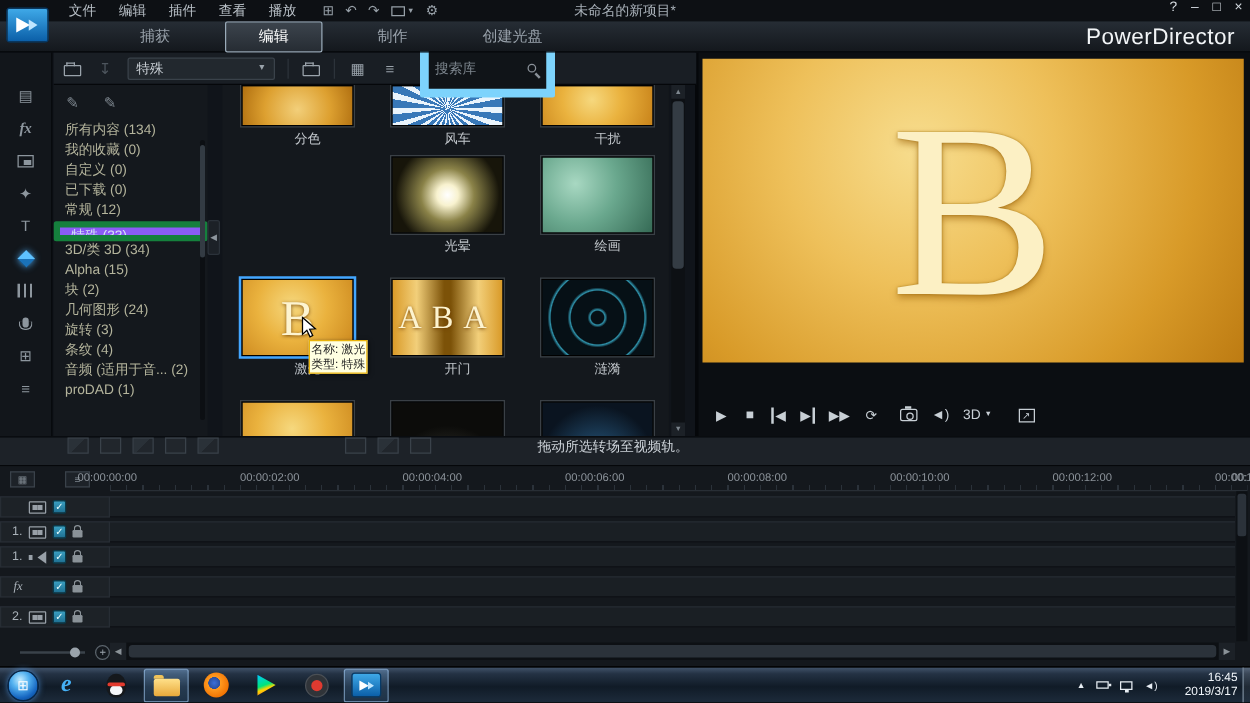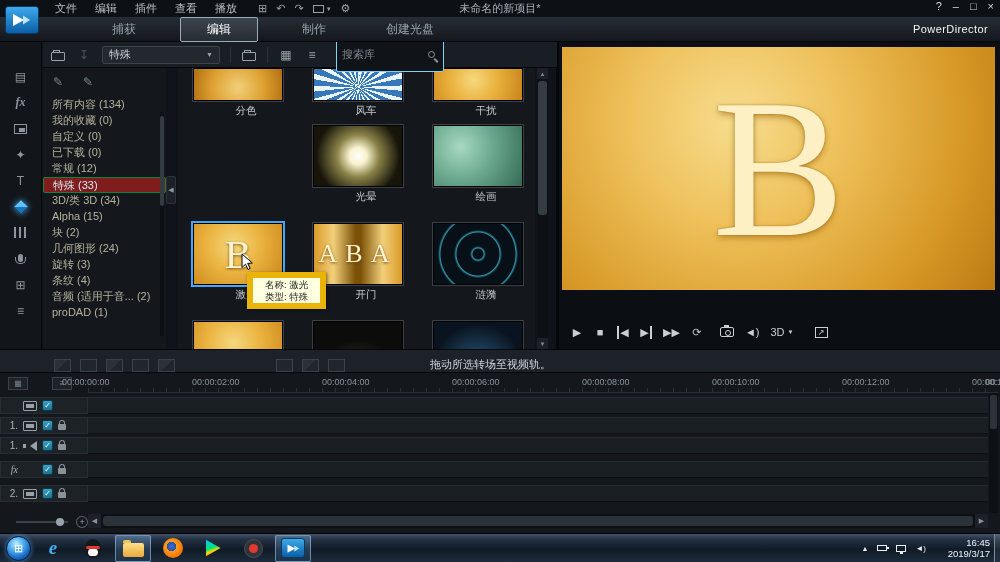--- a/index.html
+++ b/index.html
@@ -12,42 +12,42 @@
 .menu-item{padding:1px 9px}
 .mb-icons{display:flex;gap:9px;margin-left:12px;color:#97a0a8;font-size:11px;align-items:center}
 .mb-title{position:absolute;left:50%;transform:translateX(-50%);color:#a9b1b9;font-size:11px}
 .win-btns{position:absolute;right:6px;top:0;display:flex;gap:11px;font-size:11px;color:#d4dae0}
 .logo{position:absolute;left:5px;top:6px;width:34px;height:28px;border-radius:3px;background:linear-gradient(180deg,#3fa9e8,#0b5fa8);display:flex;align-items:center;justify-content:center;z-index:9;border:1px solid #073a66}
 
 
 .tabbar{position:absolute;left:0;top:17px;width:100%;height:25px;background:linear-gradient(180deg,#262d35,#14181d);display:flex;align-items:center;z-index:4;border-bottom:1px solid #05070a}
 .tab{font-size:12px;color:#98a1aa;padding:17px 16px;margin:0 14px}
 .tab.active{background:linear-gradient(180deg,#3c444d,#262c33);border:1px solid #9aabb9;border-radius:2px;color:#fff;padding:3px 26px}
-.brand{position:absolute;right:12px;font-size:11px;color:#f2f5f7;letter-spacing:.4px}
+.brand{position:absolute;right:12px;font-size:18px;color:#f2f5f7;letter-spacing:.4px}
 
 
 .libbar{position:absolute;left:43px;top:42px;width:514px;height:26px;background:#191e24;border-bottom:1px solid #05070a;display:flex;align-items:center;gap:10px;padding:0 7px;z-index:3}
 .libbar .tool{color:#9aa3ab;font-size:12px;display:flex;align-items:center;justify-content:center;min-width:16px}
 .libbar .dim{color:#4d555d}
 .dropdown{display:flex;align-items:center;justify-content:space-between;width:118px;height:18px;background:#22282e;border:1px solid #3a424a;border-radius:2px;padding:0 6px;font-size:11px;color:#ccd2d8}
 .dropdown .caret{font-size:7px;color:#9aa3ab}
 .vsep{width:1px;height:16px;background:#2c333a}
-.searchbox{display:flex;align-items:center;justify-content:space-between;width:108px;height:17px;background:#101418;border:1px solid #7dd3fc;border-radius:2px;padding:16px 5px;font-size:11px;color:#7d868e;margin-left:6px}
+.searchbox{display:flex;align-items:center;justify-content:space-between;width:108px;height:17px;background:#101418;border:7px solid #7dd3fc;border-radius:2px;padding:16px 5px;font-size:11px;color:#7d868e;margin-left:6px}
 
 
 .roomstrip{position:absolute;left:0;top:42px;width:42px;height:307px;background:#12161b;border-right:1px solid #05070a;display:flex;flex-direction:column;align-items:center;padding-top:26px;gap:9px}
 .room{width:26px;height:17px;display:flex;align-items:center;justify-content:center;color:#8d969e;font-size:12px}
 .room.active{color:#5ec1ff}
 .roomfx{font-family:"Liberation Serif",serif;font-style:italic;font-weight:bold}
 
 
 .cats{position:absolute;left:43px;top:68px;width:123px;height:281px;background:#14181d;font-size:11px}
 .cat-tools{display:flex;gap:20px;padding:7px 0 8px 10px;color:#7d868e;font-size:12px}
 .cat-item{height:16px;line-height:15px;padding-left:9px;color:#b4b49c;white-space:nowrap;overflow:hidden}
-.cat-item.selected{border:1px solid #15803d;background:#7f1d1d;color:#d6e6f4;border-radius:2px}
+.cat-item.selected{border:5px solid #15803d;background:#8b5cf6;color:#d6e6f4;border-radius:2px}
 .cat-scroll{position:absolute;right:2px;top:44px;width:4px;height:224px;background:#0c0f13;border-radius:2px}
 .cat-scroll .thumb{position:absolute;left:0;top:4px;width:4px;height:90px;background:#333b43;border-radius:2px}
 .collapse-tab{position:absolute;left:166px;top:176px;width:10px;height:28px;background:#1c2127;border:1px solid #2b323a;display:flex;align-items:center;justify-content:center;font-size:7px;color:#8d969e;border-radius:2px}
 
 
 .grid{position:absolute;left:178px;top:68px;width:357px;height:281px;background:#14181d;overflow:hidden}
 .thumb{position:absolute;width:106px}
 .timg{position:relative;width:90px;height:62px;border:1px solid #000;outline:1px solid #3a4046;overflow:hidden;background:#222}
 .timg.short{height:33px}
 .timg.sel{outline:2px solid #43a6ff}
@@ -77,21 +77,21 @@
 .fit-dd{display:flex;align-items:center;gap:4px;font-size:10px;color:#707a83;margin-left:14px}
 .fit-dd .caret{font-size:6px}
 .pv-row2{position:absolute;left:12px;top:278px;height:24px;display:flex;align-items:center;gap:11px;color:#c8cfd5;font-size:11px}
 .tbtn{display:flex;align-items:center;justify-content:center;min-width:12px}
 .bar-r{border-right:2px solid currentColor;padding-right:1px}
 .bar-l{border-left:2px solid currentColor;padding-left:1px}
 .btn3d{display:flex;align-items:center;gap:3px;font-size:11px;color:#c8cfd5}
 .btn3d .caret{font-size:6px}
 
 
-.statusbar{position:absolute;left:0;top:349px;width:100%;height:24px;background:#1d2228;border-top:1px solid #05070a;border-bottom:1px solid #05070a;display:flex;align-items:flex-end}
+.statusbar{position:absolute;left:0;top:349px;width:100%;height:24px;background:#1d2228;border-top:1px solid #05070a;border-bottom:1px solid #05070a;display:flex;align-items:flex-start}
 .dimtool{width:17px;height:13px;border:1px solid #3a424a;background:#21262c;margin-right:9px}
 .dimtool.a{background:linear-gradient(135deg,#2a3138 50%,#21262c 50%)}
 .status-hint{position:absolute;left:430px;font-size:11px;color:#ced4da}
 
 
 .timeline{position:absolute;left:0;top:373px;width:100%;height:160px;background:#14181d}
 .tl-corner{position:absolute;left:0;top:0;width:88px;height:20px;display:flex;align-items:center;gap:24px;padding-left:8px}
 .tl-btn{width:20px;height:13px;border:1px solid #3a424a;background:#1d2228;display:flex;align-items:center;justify-content:center;color:#7d868e;font-size:8px}
 .ruler{position:absolute;left:88px;top:0;right:2px;height:20px;border-bottom:1px solid #282e35}
 .ruler:after{content:'';position:absolute;left:0;bottom:0;width:100%;height:4px;background:repeating-linear-gradient(90deg,#2b323a 0 1px,transparent 1px 13px)}
@@ -156,21 +156,21 @@
 .ic-cam:after{content:'';position:absolute;left:4px;top:2px;width:4px;height:4px;border:1px solid currentColor;border-radius:50%}
 .ic-fs{width:13px;height:11px;border:1px solid currentColor;font-size:8px;display:flex;align-items:center;justify-content:center}
 .ic-folderline{position:relative;width:14px;height:9px;border:1px solid currentColor;border-radius:1px;margin-top:3px}
 .ic-folderline:before{content:'';position:absolute;top:-3px;left:1px;width:5px;height:2px;border:1px solid currentColor;border-bottom:none}
 .ic-search{position:relative;width:7px;height:7px;border:1px solid #8a9199;border-radius:50%;margin-right:3px}
 .ic-search:after{content:'';position:absolute;left:6px;top:6px;width:5px;height:1.5px;background:#8a9199;transform:rotate(45deg);transform-origin:0 0}
 .ic-monitor-dd{display:flex;align-items:center;gap:2px}
 .ic-mon2{width:11px;height:8px;border:1px solid currentColor}
 
 
-.tooltip{position:absolute;left:247px;top:272px;background:#ffffe1;border:6px solid #eab308;color:#222;font-size:9.5px;line-height:11.5px;padding:1px 12px;z-index:20;box-shadow:1px 1px 3px rgba(0,0,0,.5)}
+.tooltip{position:absolute;left:247px;top:272px;background:#ffffe1;border:1px solid #eab308;color:#222;font-size:9.5px;line-height:11.5px;padding:1px 1px;z-index:20;box-shadow:1px 1px 3px rgba(0,0,0,.5)}
 .cursor{position:absolute;left:239px;top:253px;z-index:21}
 </style>
 </head>
 <body>
 
 <div id="app">
 
   <div class="menubar">
     <div class="menus">
       <span class="menu-item">文件</span>

